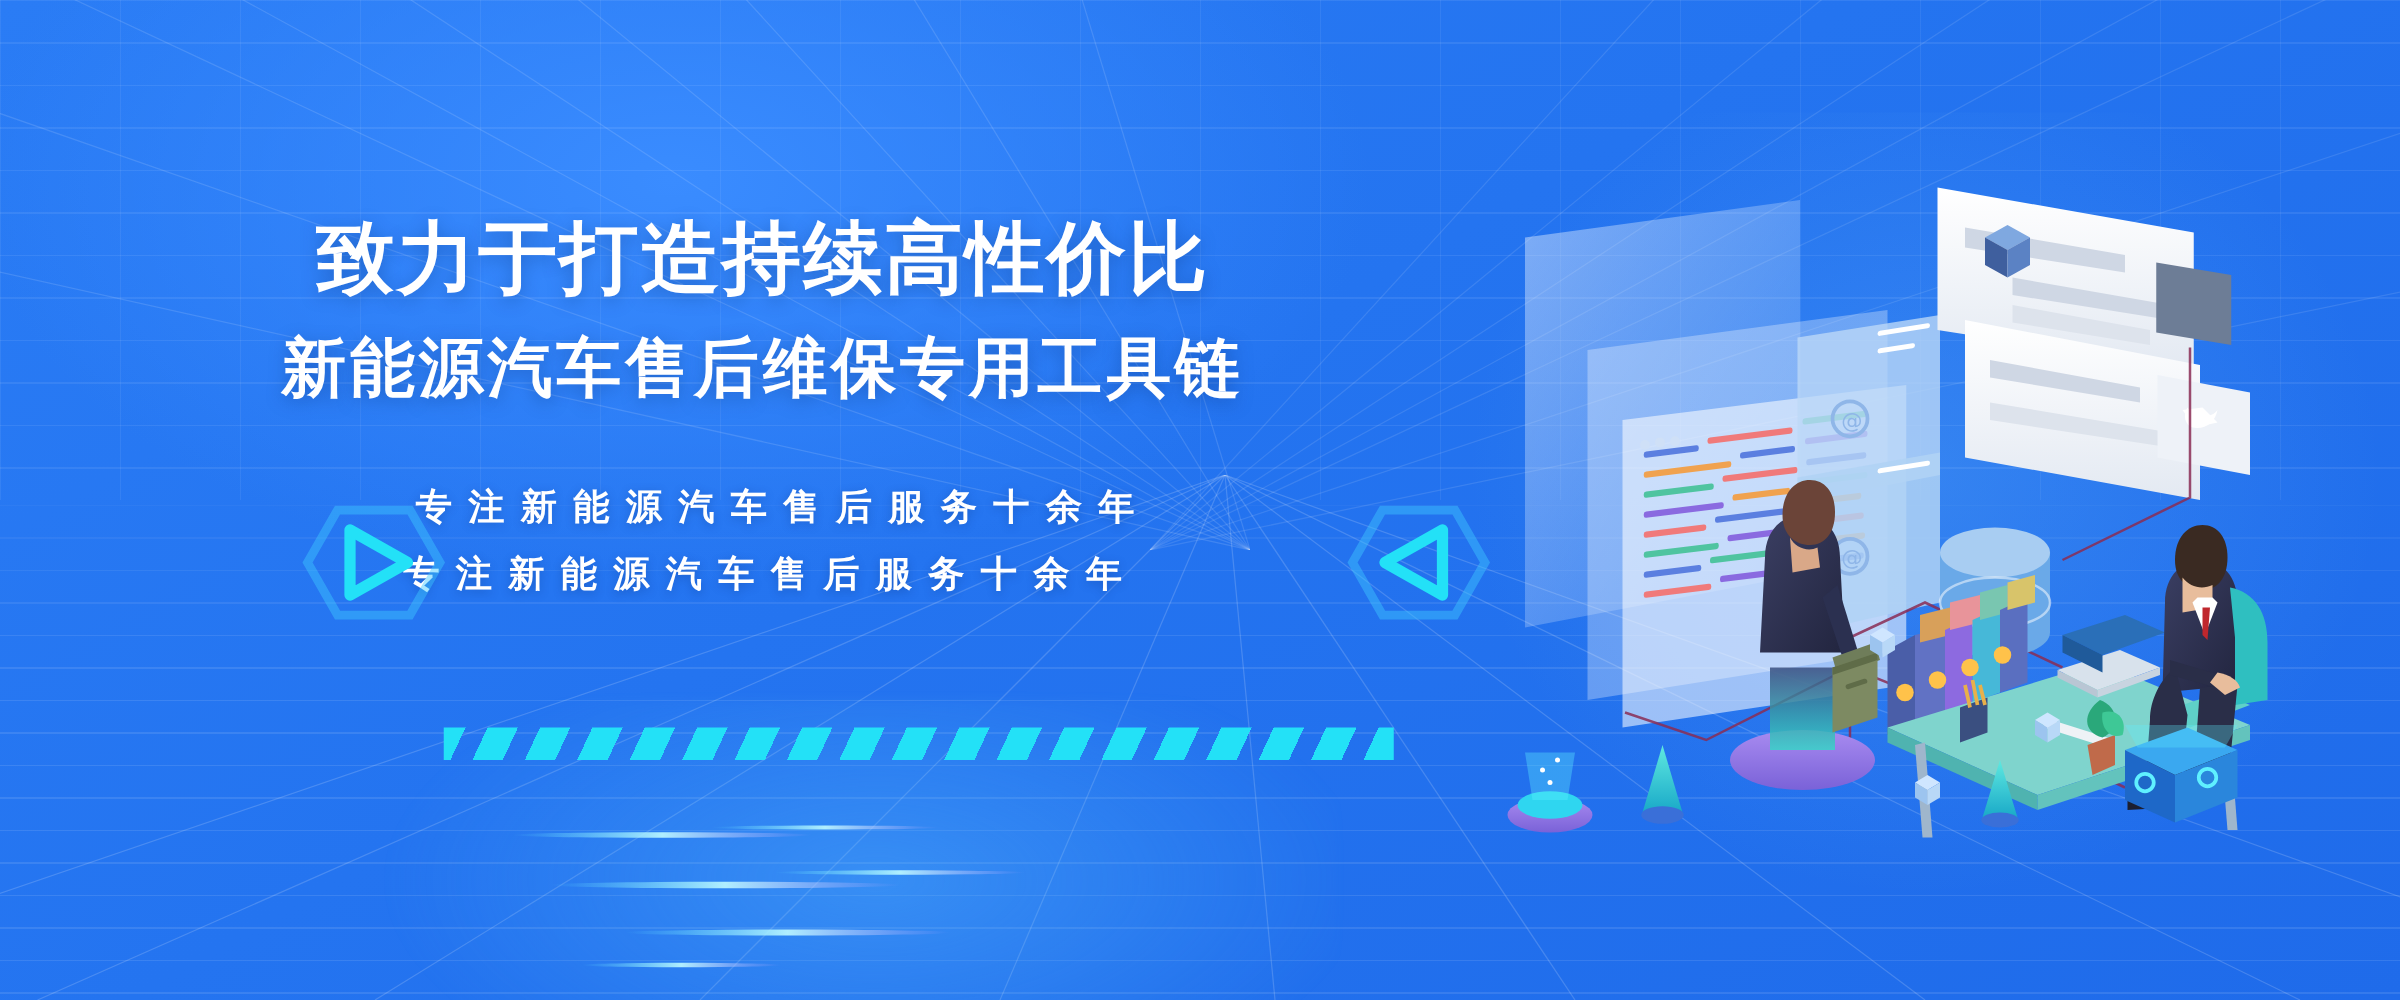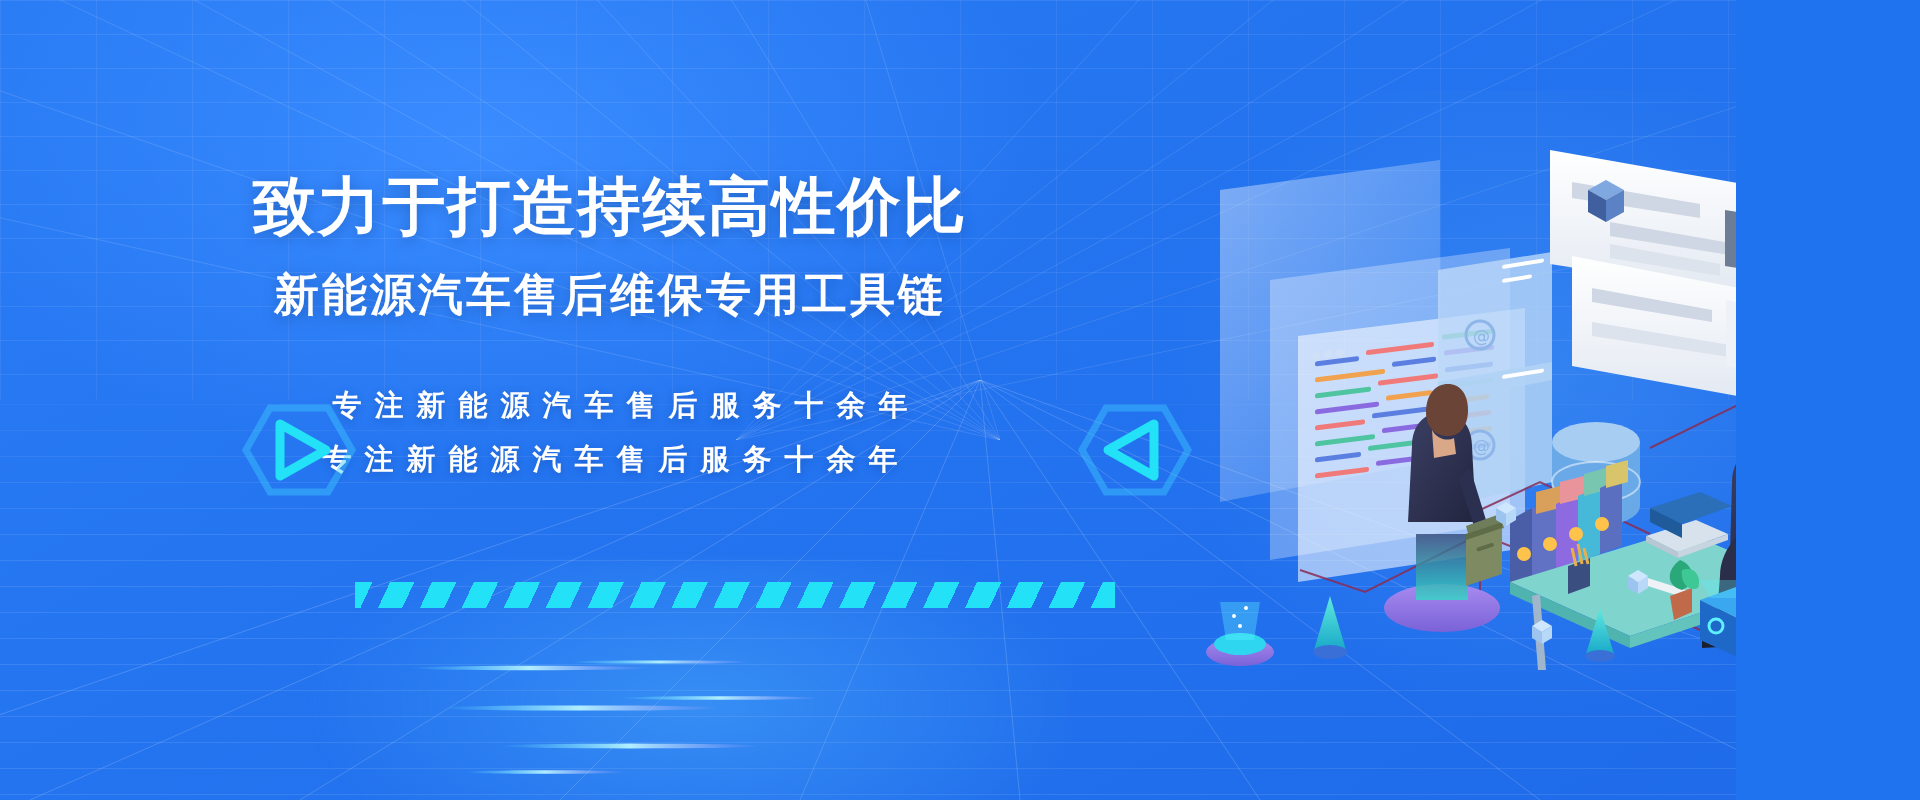--- a/index.html
+++ b/index.html
@@ -5,21 +5,21 @@
   * { margin:0; padding:0; box-sizing:border-box; }
   html, body {
     width:1920px; height:800px;
     overflow:hidden;
     font-family:"Liberation Sans", sans-serif;
     background:#2073ef;
   }
 
   #banner {
     position:relative;
-    width:1736px; height:800px;
+    width:1920px; height:800px;
     overflow:hidden;
     background:
       radial-gradient(ellipse 900px 520px at 28% 18%, #3a8cff 0%, rgba(58,140,255,0) 62%),
       linear-gradient(150deg,#2a7cf5 0%, #2474f0 45%, #1f6bea 100%);
   }
 
   
   .bg-layer { position:absolute; inset:0; pointer-events:none; }
 
   
@@ -64,21 +64,21 @@
     width:100%;
     text-align:center;
     color:#ffffff;
     font-weight:bold;
     letter-spacing:2px;
     white-space:nowrap;
     text-shadow:0 3px 14px rgba(9,48,120,.35);
     font-family:"DejaVu Sans","Liberation Sans",sans-serif;
   }
   .headline-1 { top:168px; font-size:63px; line-height:78px; }
-  .headline-2 { top:256px; font-size:45px; line-height:78px; letter-spacing:3px; }
+  .headline-2 { top:256px; font-size:52px; line-height:78px; letter-spacing:3px; }
 
   .subline {
     position:absolute;
     width:100%;
     text-align:center;
     color:#ffffff;
     font-size:29px;
     font-weight:bold;
     letter-spacing:13px;
     text-indent:13px;

